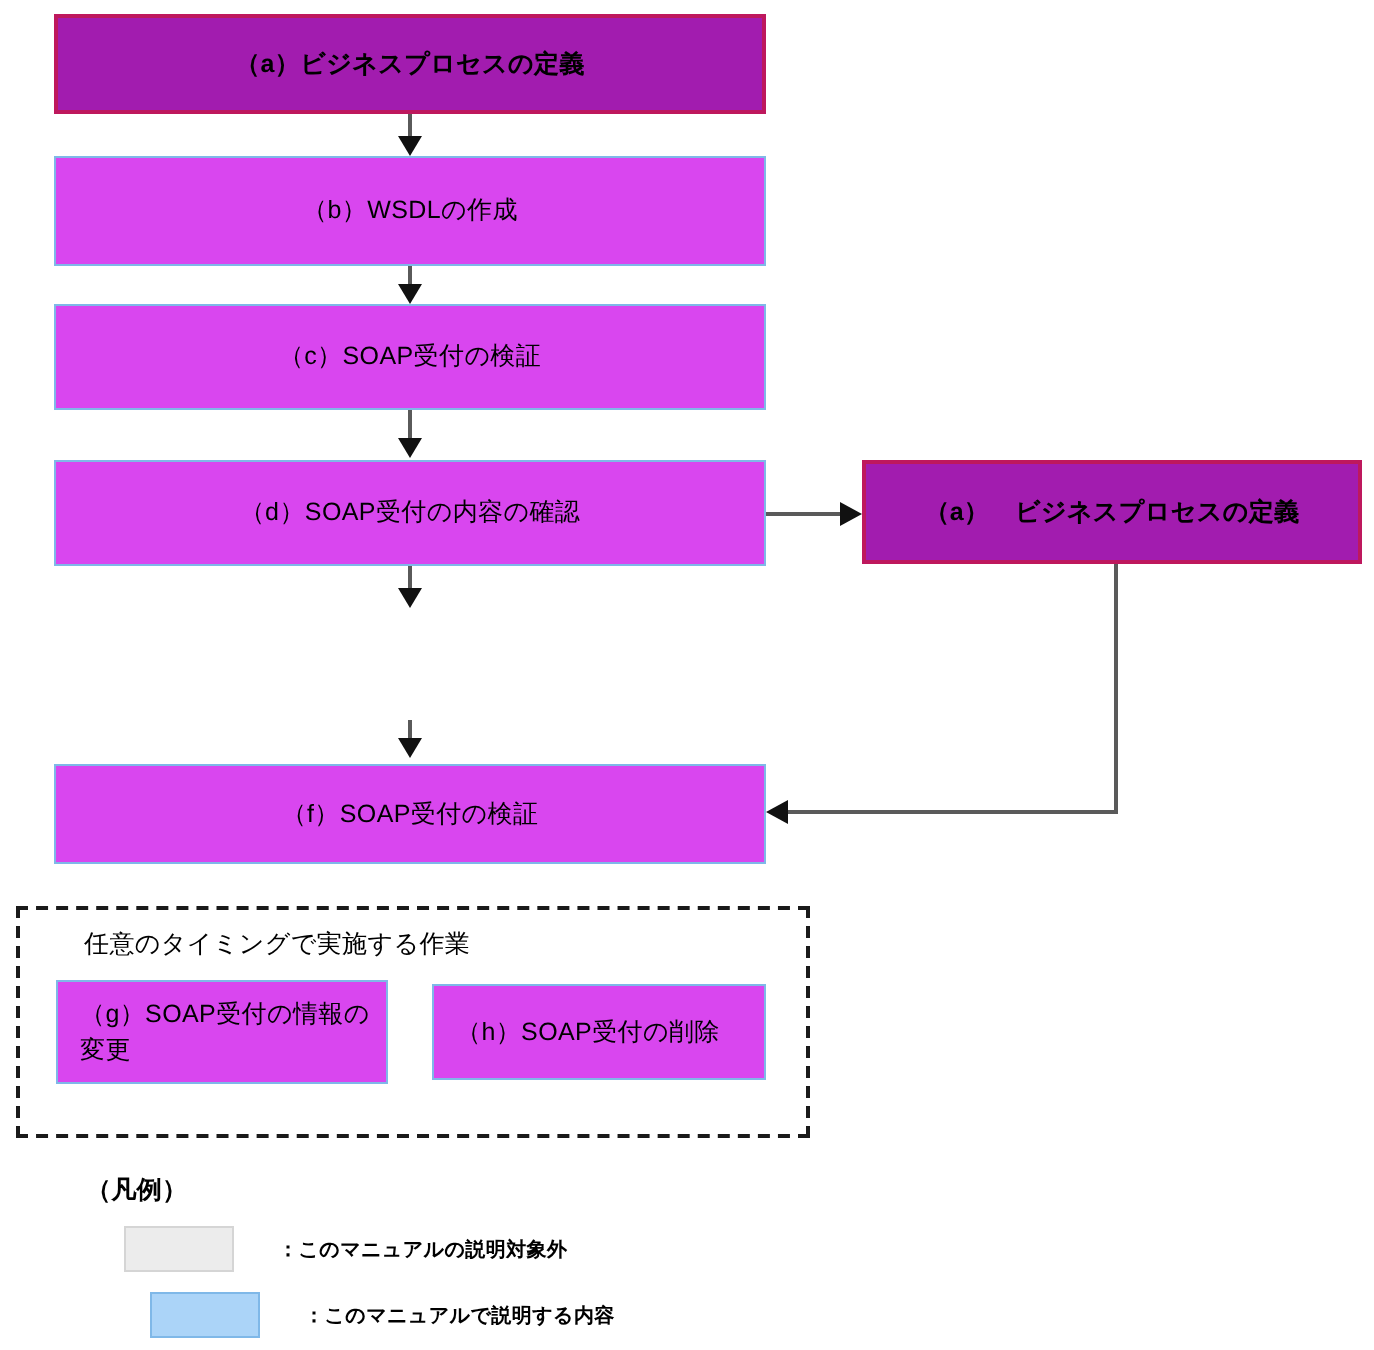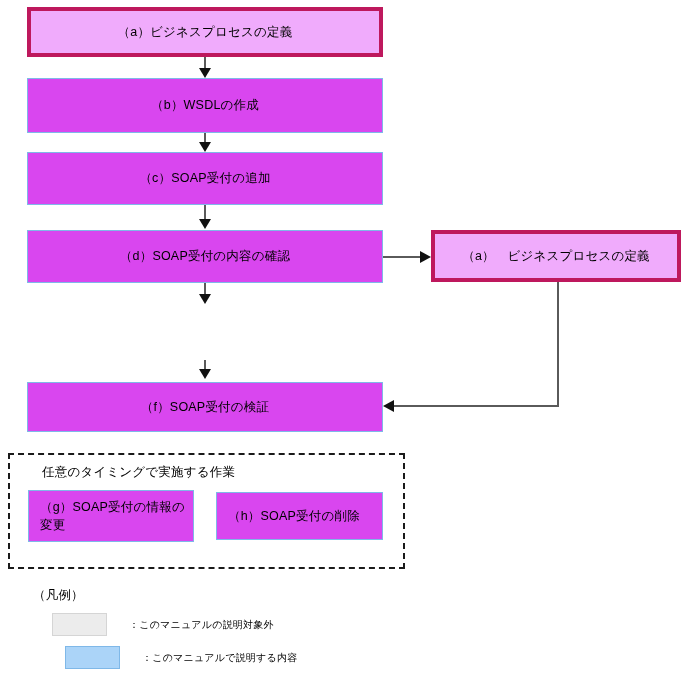--- a/index.html
+++ b/index.html
@@ -30,22 +30,23 @@
     font-size: 12.5px;
     line-height: 1.45;
     letter-spacing: 0.2px;
     white-space: pre-line;
   }
   .node.blue {
     background: #d946ef;
     border: 1px solid #7FB8E8;
   }
   .node.gray {
-    background: #f0abfc;
-    border: 4px solid #be185d;
+    background: #a21caf;
+    border: 2px solid #be185d;
+    font-weight: bold;
   }
   .node.left-text {
     justify-content: flex-start;
     text-align: left;
     padding-left: 11px;
   }
 
   
   .vline {
     position: absolute;
@@ -147,21 +148,21 @@
   <div class="arrow-down" style="left:199px; top:68px;"></div>
 
   <div class="node blue" style="left:27px; top:78px; width:356px; height:55px;">
     <span>（b）WSDLの作成</span>
   </div>
 
   <div class="vline" style="left:204px; top:133px; height:11px;"></div>
   <div class="arrow-down" style="left:199px; top:142px;"></div>
 
   <div class="node blue" style="left:27px; top:152px; width:356px; height:53px;">
-    <span>（c）SOAP受付の追加</span>
+    <span>（c）SOAP受付の検証</span>
   </div>
 
   <div class="vline" style="left:204px; top:205px; height:14px;"></div>
   <div class="arrow-down" style="left:199px; top:219px;"></div>
 
   <div class="node blue" style="left:27px; top:230px; width:356px; height:53px;">
     <span>（d）SOAP受付の内容の確認</span>
   </div>
 
   <div class="vline" style="left:204px; top:283px; height:12px;"></div>
@@ -192,21 +193,21 @@
 
   <div class="node blue left-text" style="left:28px; top:490px; width:166px; height:52px;">
     <span>（g）SOAP受付の情報の
 変更</span>
   </div>
 
   <div class="node blue left-text" style="left:216px; top:492px; width:167px; height:48px;">
     <span>（h）SOAP受付の削除</span>
   </div>
 
-  <div id="legend" style="left:33px; top:587px; width:400px; height:80px;">
+  <div id="legend" style="left:43px; top:587px; width:400px; height:80px;font-weight:bold;">
 
     <div id="legend-title">（凡例）</div>
 
     <div class="legend-row" style="left:19px; top:26px;">
       <div class="legend-swatch gray"></div>
       <div class="legend-label">：このマニュアルの説明対象外</div>
     </div>
 
     <div class="legend-row" style="left:19px; top:59px;padding-left:13px;">
       <div class="legend-swatch blue"></div>

